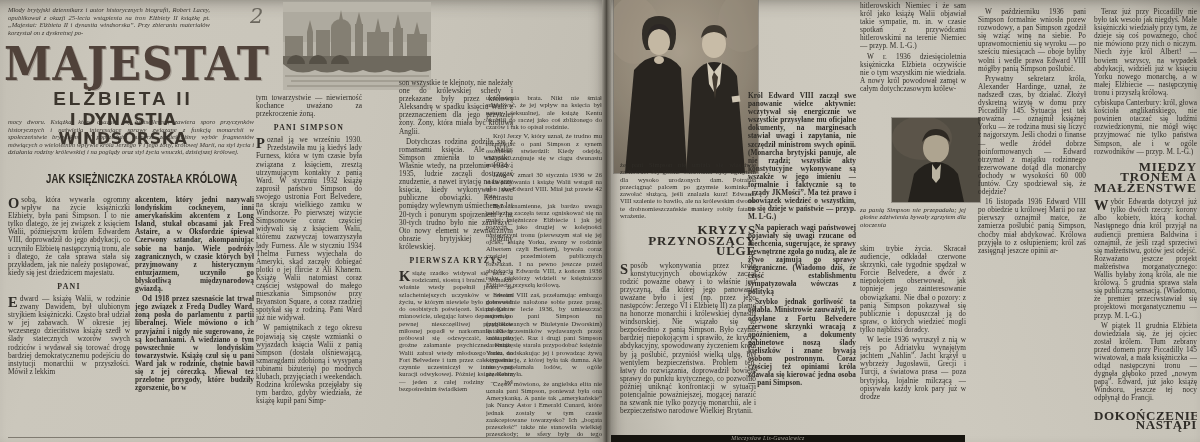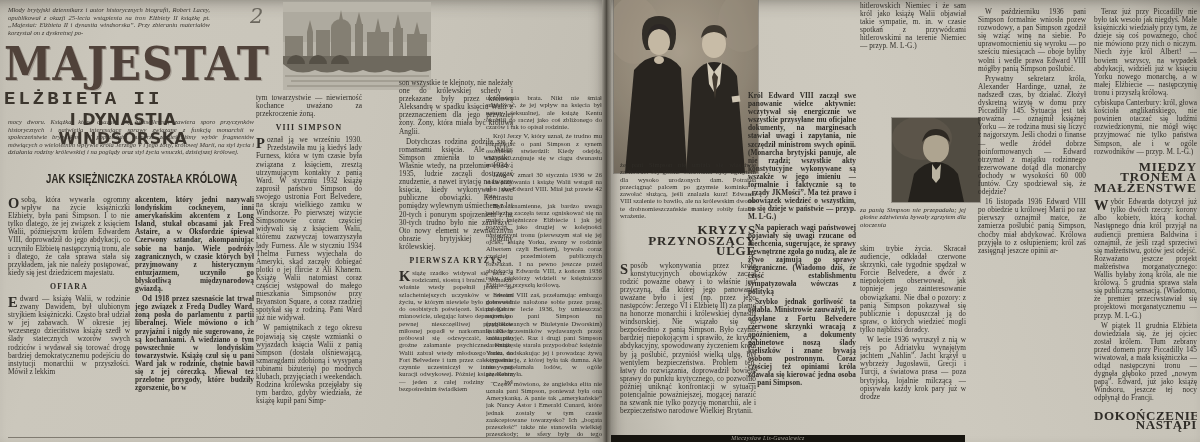--- a/index.html
+++ b/index.html
@@ -24,22 +24,22 @@
   .subhead{text-align:center;font-weight:bold;font-size:7.8px;line-height:9px;
            letter-spacing:1.2px;margin:5px 0 4px;}
   .subhead.big{font-size:13px;line-height:10.5px;letter-spacing:.8px;margin:6px 0 5px;text-align:right;}
   .subhead.cont{text-align:right;font-size:13px;letter-spacing:.6px;margin-top:8px;}
   .intro{position:absolute;font-style:italic;font-size:6.6px;line-height:7.6px;
          text-align:justify;color:#38342e;overflow:hidden;}
   .title{position:absolute;left:4px;top:42px;width:238px;text-align:center;
          font-family:"DejaVu Serif",serif;font-weight:bold;color:#50423a;
          font-size:43px;line-height:44px;letter-spacing:1px;transform:scaleY(1.08);
          text-shadow:1.2px 1.2px 0 rgba(80,66,58,.30);}
-  .subtitle1{position:absolute;left:4px;top:88px;width:238px;text-align:left;
-         font-family:Liberation Mono, monospace;font-weight:bold;color:#3b352d;
+  .subtitle1{position:absolute;left:4px;top:88px;width:238px;text-align:center;
+         font-family:Liberation Sans, sans-serif;font-weight:bold;color:#3b352d;
          font-size:19px;letter-spacing:3px;}
   .subtitle2{position:absolute;left:4px;top:110px;width:238px;text-align:center;
          font-family:"DejaVu Sans",sans-serif;font-weight:bold;color:#3b352d;
          font-size:16.5px;letter-spacing:.5px;transform:scaleX(.97);}
   .pagenum{position:absolute;left:250px;top:4px;font-family:"DejaVu Serif",serif;
          font-style:italic;font-size:21px;color:#6b6throw75e;color:#6b675e;}
   .secthead{position:absolute;left:46px;top:172px;width:184px;white-space:nowrap;
          font-family:"Liberation Sans",sans-serif;font-weight:bold;font-size:12px;
          letter-spacing:.2px;color:#2c2922;transform:scaleX(.80);transform-origin:left center;}
   .rule{position:absolute;background:#57534a;height:1px;opacity:.65;}
@@ -95,30 +95,30 @@
     <div class="title">MAJESTAT</div>
     <div class="subtitle1">ELŻBIETA II</div>
     <div class="subtitle2">I DYNASTIA WINDSORSKA</div>
 
     <div class="intro" style="left:8px;top:118px;width:246px;height:52px;">mocy dworu. Książka, która okazała się bestsellerem, zawiera sporo przyczynków historycznych i naświetla interesujące sprawy związane z funkcją monarchii w społeczeństwie brytyjskim. W poprzednim numerze zamieściliśmy wybór fragmentów mówiących o wieloletnim wpływie króla Jerzego V i jego żony, królowej Marii, na styl życia i działania rodziny królewskiej i na poglądy oraz styl życia wnuczki, dzisiejszej królowej.</div>
 
     <div class="secthead">JAK KSIĘŻNICZKA ZOSTAŁA KRÓLOWĄ</div>
 
     <div class="col" style="left:8px;top:196px;width:122px;height:244px;">
         <p class="b-p noind"><span class="dc">O</span>sobą, która wywarła ogromny wpływ na życie księżniczki Elżbiety, była pani Simpson. I to nie tylko dlatego, że jej związek z księciem Walii, późniejszym królem Edwardem VIII, doprowadził do jego abdykacji, co uczyniło Elżbietę następczynią tronu, ale i dlatego, że cała sprawa stała się przykładem, jak nie należy postępować, kiedy się jest dziedzicem majestatu.</p>
-        <div class="subhead">OFIARA</div>
+        <div class="subhead">PANI</div>
         <p class="b-p noind"><span class="dc">E</span>dward — książę Walii, w rodzinie zwany Dawidem, był ulubionym stryjkiem księżniczki. Często brał udział w jej zabawach. W okresie jej wczesnego dzieciństwa książę szedł w ślady statecznych wzorów swych rodziców i wydawał się torować drogę bardziej demokratycznemu podejściu do instytucji monarchii w przyszłości. Mówił z lekkim</p>
       </div>
     <div class="col" style="left:135px;top:196px;width:119px;height:244px;font-weight:bold;">
         <p class="b-p noind">akcentem, który jedni nazywali londyńskim cockneyem, inni amerykańskim akcentem z Long Island, stukał obcasami jak Fred Astaire, a w Oksfordzie śpiewał Czerwony sztandar, akompaniując sobie na banjo. Wiele podróży zagranicznych, w czasie których był przyjmowany z histerycznym entuzjazmem, uczyniło go błyskotliwą międzynarodową gwiazdą.</p>
         <p class="b-p">Od 1918 przez szesnaście lat trwał jego związek z Fredą Dudley Ward, żoną posła do parlamentu z partii liberalnej. Wiele mówiono o ich przyjaźni i nigdy nie sugerowano, że są kochankami. A wiedziano o tym powszechnie w londyńskim towarzystwie. Książę czuł się u pani Ward jak w rodzinie, chętnie bawił się z jej córeczką. Miewał też przelotne przygody, które budziły zgorszenie, bo w</p>
       </div>
     <div class="col" style="left:256px;top:94px;width:106px;height:346px;">
         <p class="b-p noind">tym towarzystwie — niewierność kochance uważano za przekroczenie żoną.</p>
-        <div class="subhead">VIII SIMPSON</div>
+        <div class="subhead">PANI SIMPSON</div>
         <p class="b-p noind"><span class="dc">P</span>oznał ją we wrześniu 1930. Przedstawiła mu ją kiedyś lady Furness, która w tym czasie była związana z księciem, zresztą utrzymującym kontakty z panią Ward. W styczniu 1932 książę zaprosił państwo Simpson do swojego ustronia Fort Belvedere, na skraju wielkiego zamku w Windsorze. Po pierwszej wizycie Simpsonowie coraz częściej widywali się z księciem Walii, któremu zazwyczaj towarzyszyła lady Furness. Ale w styczniu 1934 Thelma Furness wyjechała do Ameryki, skąd zaczęły dobiegać plotki o jej flircie z Ali Khanem. Książę Walii natomiast coraz częściej wstępował do małego mieszkania Simpsonów przy Bryanston Square, a coraz rzadziej spotykał się z rodziną. Pani Ward już nie widywał.</p>
         <p class="b-p">W pamiętnikach z tego okresu pojawiają się częste wzmianki o wyjazdach księcia Walii z panią Simpson (dostała olśniewającą, szmaragdami zdobioną i wysypaną rubinami biżuterię) po modnych klubach, przyjęciach i weekendach. Rodzina królewska przejęłaby się tym bardzo, gdyby wiedziała, że książę kupił pani Simp-</p>
       </div>
     <div class="col" style="left:367px;top:79px;width:114px;height:360px;margin-left:32px;">
         <p class="b-p noind">son wszystkie te klejnoty, nie należały one do królewskiej schedy i przekazane były przez królową Aleksandrę w spadku księciu Walii z przeznaczeniem dla jego przyszłej żony. Żony, która miała być królową Anglii.</p>
         <p class="b-p">Dotychczas rodzina godziła się z romansami księcia. Ale Wallis Simpson zmieniła to wszystko. Właśnie wtedy, na przełomie 1934 i 1935, ludzie zaczęli dostrzegać znudzenie, a nawet irytację na twarzy księcia, kiedy wykonywał swe publiczne obowiązki. Kontrastu pomiędzy wylewnym uśmiechem z lat 20-tych i ponurym spojrzeniem z lat 30-tych trudno było nie zauważyć. Oto nowy element w zewnętrznym obrazie brytyjskiej rodziny królewskiej.</p>
         <div class="subhead">PIERWSZA KRYZYS</div>
         <p class="b-p small noind"><span class="dc">K</span>siążę rzadko widywał się teraz z rodzicami, siostrą i braćmi. Jednakże właśnie wtedy popełnił jeden ze szlachetniejszych uczynków w swoim życiu, w którym niewiele było gotowości do osobistych poświęceń. Książę Kentu mianowicie, ulegając łatwo depresjom, po pewnej nieszczęśliwej przygodzie miłosnej popadł w narkomanię. Kiedy próbował się odzwyczaić, nastąpiło groźne załamanie psychiczne. Książę Walii zabrał wtedy młodszego brata do Fort Belvedere i tam przez całe tygodnie czynnie uczestniczył w intensywnej kuracji odwykowej. Później książę Kentu — jeden z całej rodziny — był bezpośrednim świadkiem</p>
       </div>
     <div class="col" style="left:486px;top:94px;width:116px;height:346px;">
@@ -173,20 +173,21 @@
       </div>
 
     <div class="col" style="left:137px;top:92px;width:108px;height:361px;font-weight:bold;">
         <p class="b-p noind">Król Edward VIII zaczął swe panowanie wielce aktywnie: wczytywał się energicznie we wszystkie przysyłane mu oficjalne dokumenty, na marginesach stawiał uwagi i zapytania, nie szczędził ministrom swych opinii. (Monarcha brytyjski panuje, ale nie rządzi; wszystkie akty konstytucyjne wykonywane są wszakże w jego imieniu — formalnie i faktycznie są to „rządy JKMości”. Ma też prawo i obowiązek wiedzieć o wszystkim, co się dzieje w państwie — przyp. M. L-G.)</p>
         <p class="b-p">Na papierach wagi państwowej pojawiały się uwagi rzucane od niechcenia, sugerujące, że sprawy wewnętrzne zgoła go nudzą, ale że żywo zajmują go sprawy zagraniczne. (Wiadomo dziś, że część establishmentu sympatyzowała wówczas z polityką</p>
         <p class="b-p">Szybko jednak gorliwość ta osłabła. Ministrowie zauważyli, że odsyłane z Fortu Belvedere czerwone skrzynki wracają z opóźnieniem, a dokumenty gabinetowe noszą ślady kieliszków i znane bywają osobom postronnym. Coraz częściej też opiniami króla zdawała się kierować jedna osoba — pani Simpson.</p>
       </div>
 
     <div class="col" style="left:249px;top:2px;width:106px;height:108px;">
         <p class="b-p noind">hitlerowskich Niemiec i że sam król jako książę Walii objawiał takie sympatie, m. in. w czasie spotkań z przywódcami hitlerowskimi na terenie Niemiec — przyp. M. L-G.)</p>
+        <p class="b-p">W r. 1936 dziesięcioletnia księżniczka Elżbieta oczywiście nie o tym wszystkim nie wiedziała. A nowy król powodował zamęt w całym dotychczasowym królew-</p>
       </div>
 
     <div class="photo" style="left:281px;top:118px;width:88px;height:84px;">
       <svg width="88" height="84" viewBox="0 0 88 84">
         <rect width="88" height="84" fill="#575147"></rect>
         <ellipse cx="30" cy="20" rx="30" ry="22" fill="#6a6257" opacity=".6"></ellipse>
         <ellipse cx="44" cy="30" rx="13" ry="15" fill="#c9bca6"></ellipse>
         <path d="M30 24 q3-13 14-13 q12 0 14 13 q-7-7 -14-7 q-8 0-14 7z" fill="#2c2722"></path>
         <path d="M16 84 l6-28 q10-12 22-12 q13 0 22 12 l6 28 z" fill="#201d19"></path>
         <path d="M40 46 l4 6 l5-6 l-1 14 l-4 5 l-4-5 z" fill="#d8d0bc"></path>

